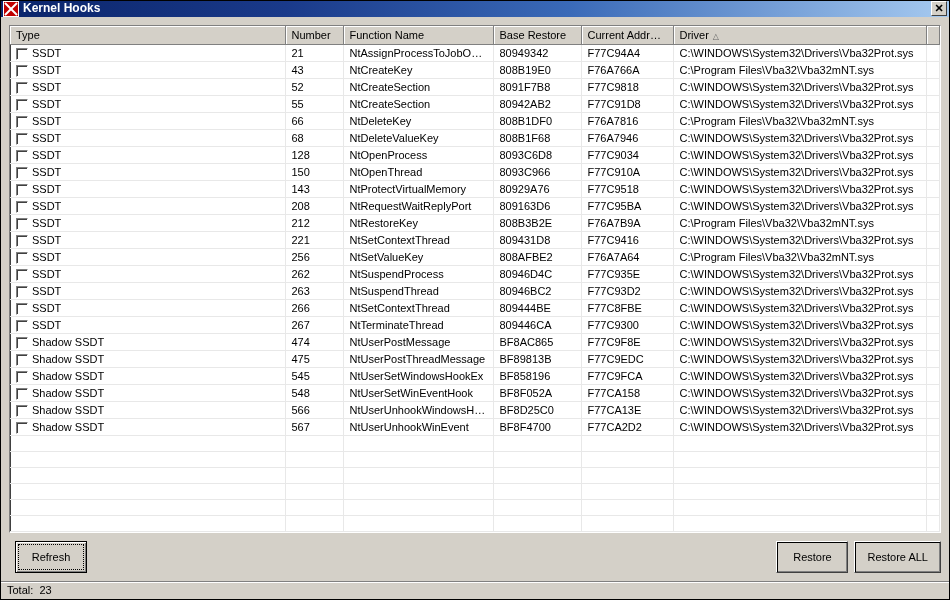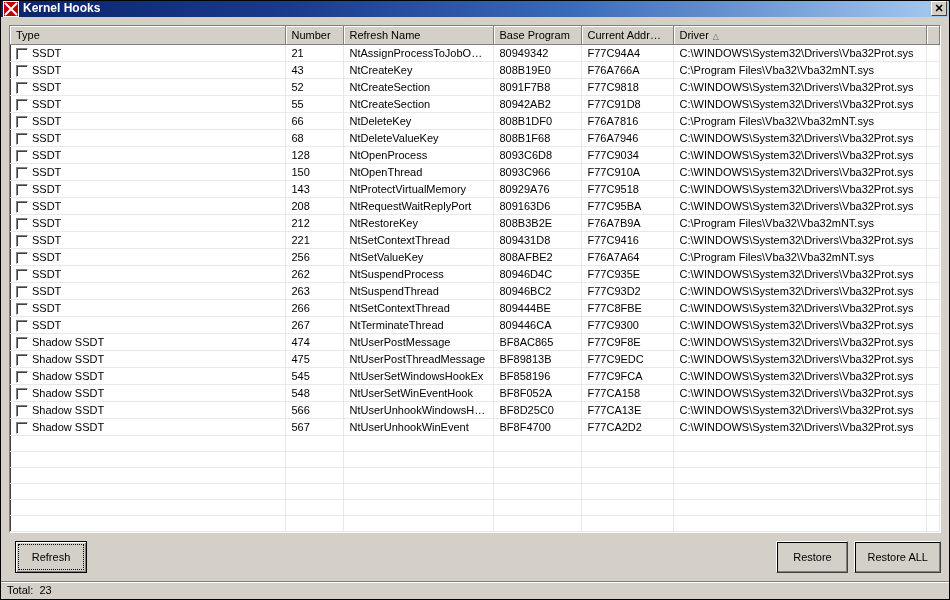--- a/index.html
+++ b/index.html
@@ -174,22 +174,22 @@
           <col class="c-func">
         <col class="c-base">
           <col class="c-curr">
           <col class="c-drv">
           <col class="c-filler">
       </colgroup>
       <thead>
         <tr>
           <th><span>Type</span></th>
           <th><span>Number</span></th>
-          <th><span>Refresh Name</span></th>
-          <th><span>Base Program</span></th>
+          <th><span>Function Name</span></th>
+          <th><span>Base Restore</span></th>
           <th><span>Current Address</span></th>
           <th><span>Driver</span><span class="sort-glyph">△</span></th>
           <th></th>
         </tr>
       </thead>
       <tbody id="tbody">
           <tr>
             <td><span class="chk"></span><span>SSDT</span></td>
             <td>21</td>
             <td>NtAssignProcessToJobObj...</td>

